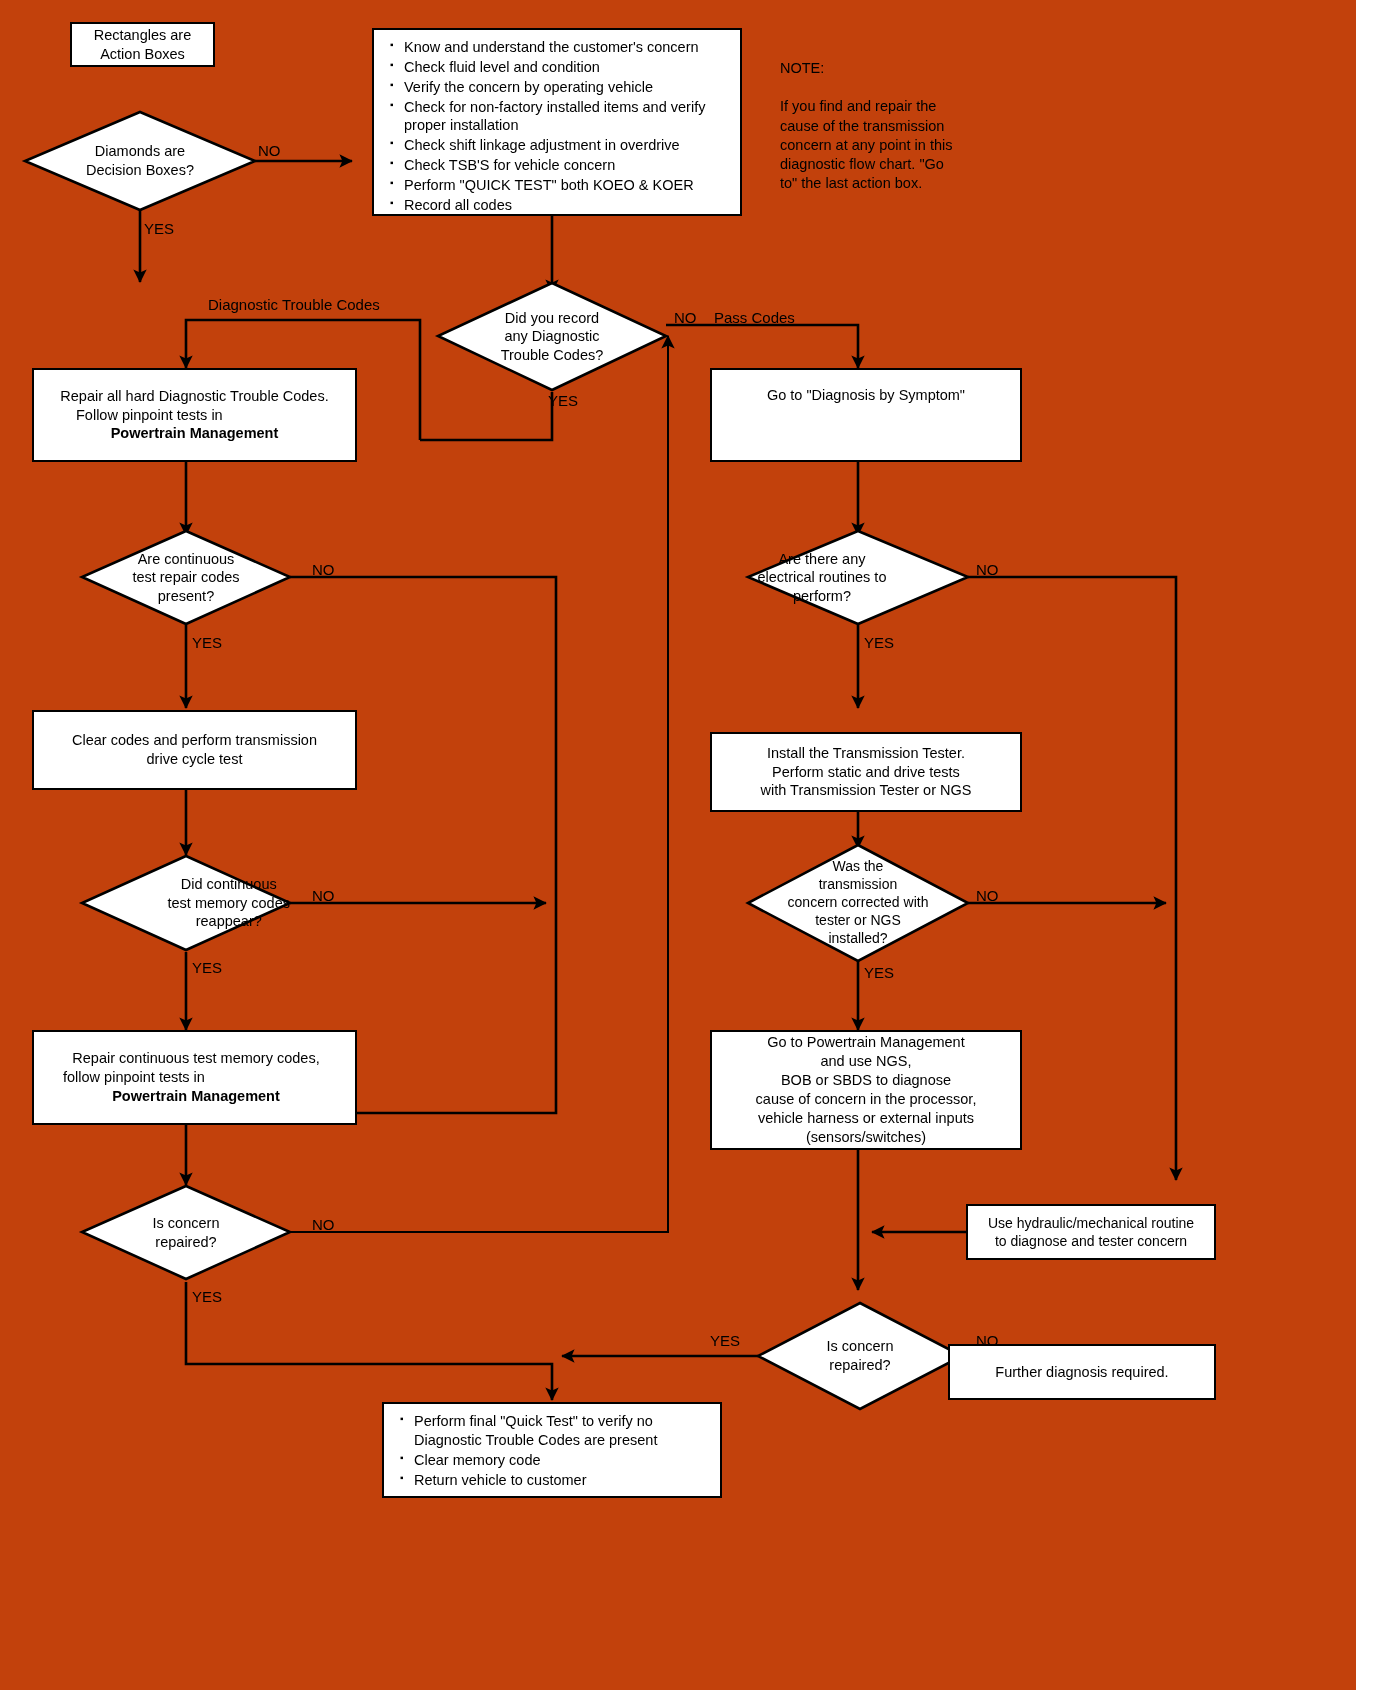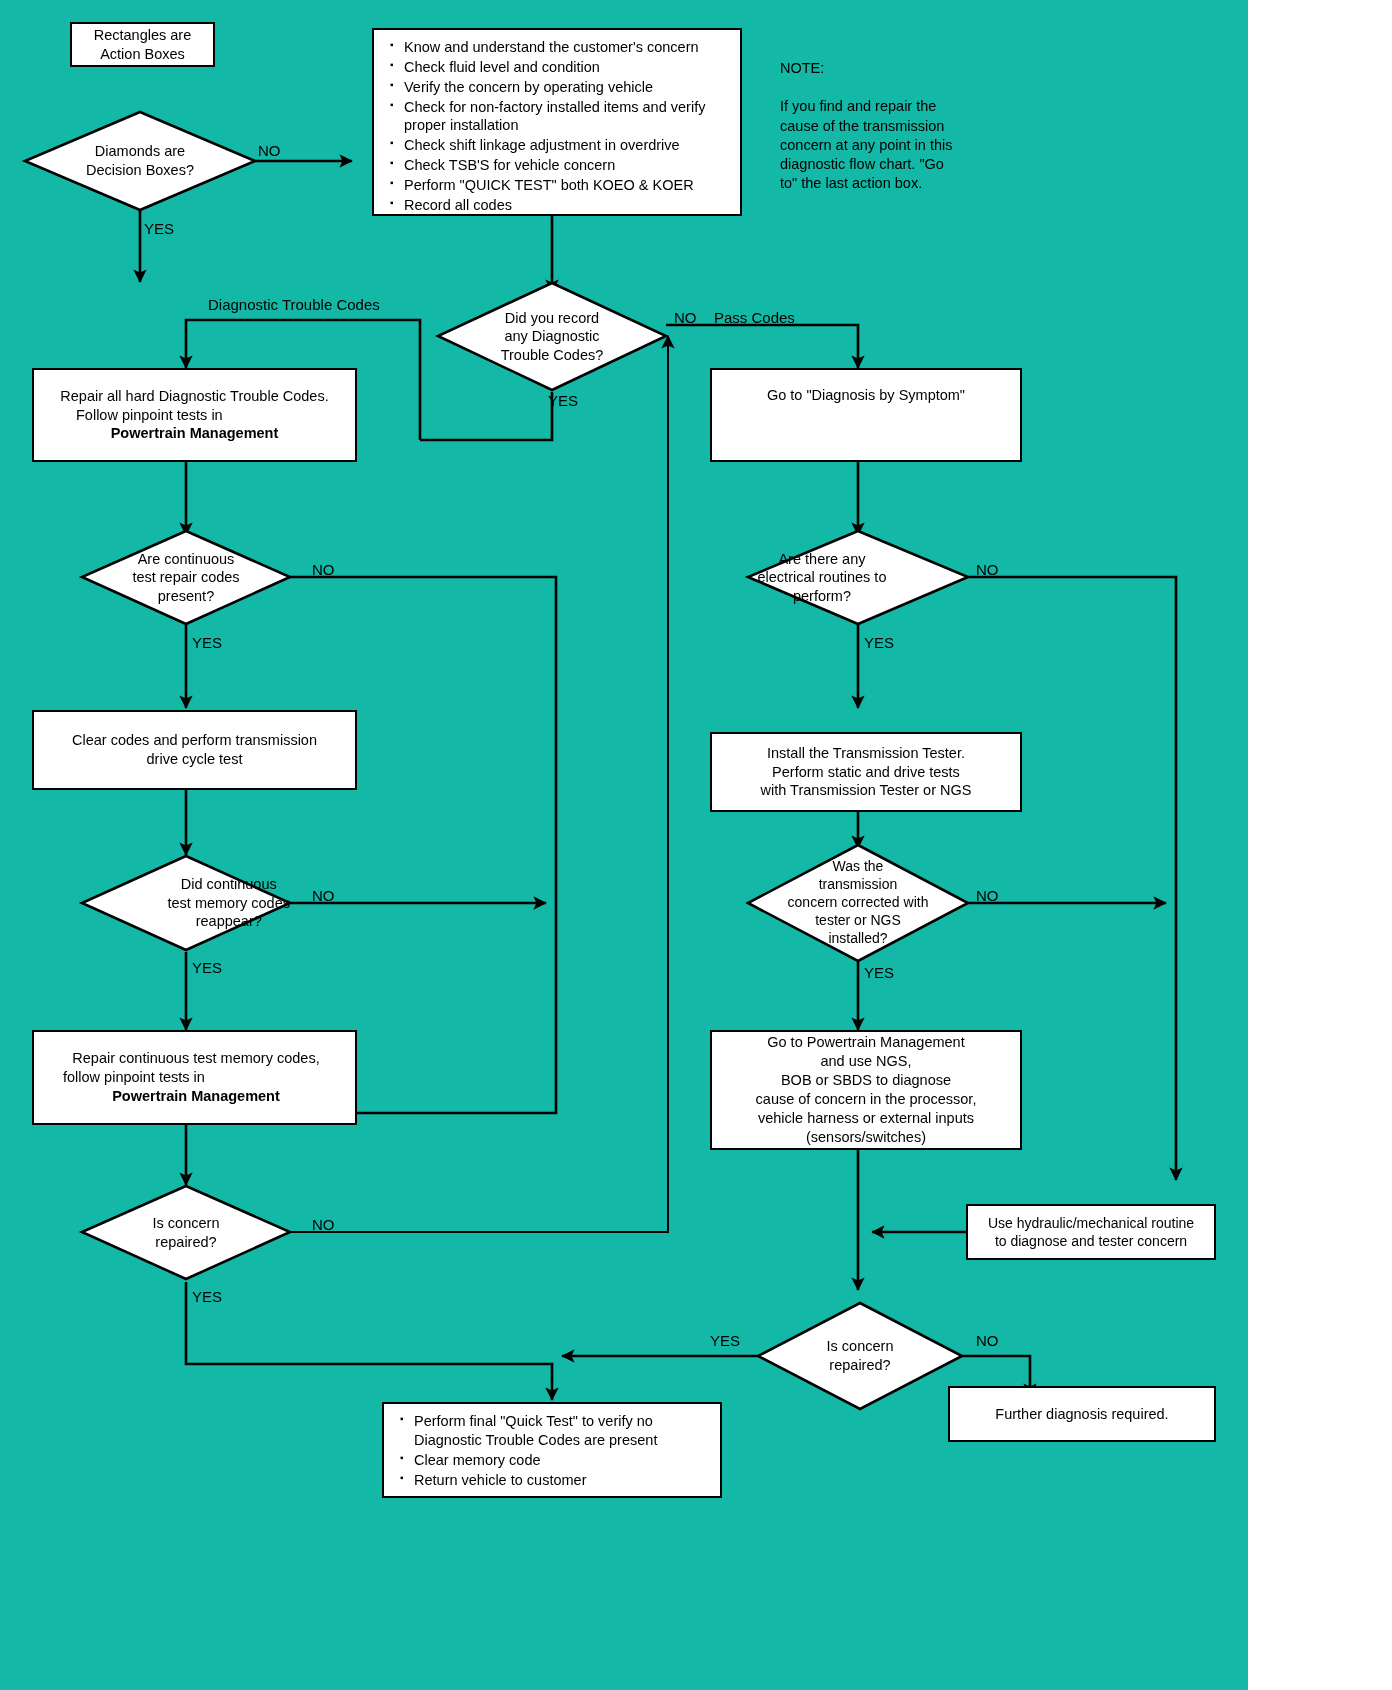--- a/index.html
+++ b/index.html
@@ -1,17 +1,17 @@
 <!DOCTYPE html>
 <html><head>
 <meta charset="utf-8">
 <style>
   html,body{margin:0;padding:0;background:#ffffff;}
   body{width:1392px;height:1690px;font-family:"Liberation Sans",sans-serif;}
-  #stage{position:relative;width:1248px;height:1690px;overflow:hidden;background:#14b8a6;}
+  #stage{position:relative;width:1356px;height:1690px;overflow:hidden;background:#c2410c;}
   svg#wires{position:absolute;left:0;top:0;width:1392px;height:1690px;}
   .node{position:absolute;box-sizing:border-box;}
   .box{border:2px solid #000;background:#fff;display:flex;align-items:center;justify-content:center;
        text-align:center;font-size:14.5px;line-height:1.30;color:#000;padding:4px 8px;}
   .box.bullets{display:block;text-align:left;padding:8px 10px 8px 14px;}
   .box ul{margin:0;padding:0 0 0 16px;list-style:none;}
   .box ul li{position:relative;margin:0 0 1px 0;line-height:1.30;}
   .box ul li:before{content:"\25AA";position:absolute;left:-14px;top:0px;font-size:10px;}
   .diamond-label{position:absolute;left:0;top:0;width:100%;height:100%;
        display:flex;align-items:center;justify-content:center;text-align:center;
@@ -229,21 +229,21 @@
   <span class="edge-label" style="left:312px;top:1216px;">NO</span>
   <span class="edge-label" style="left:192px;top:1288px;">YES</span>
 
   <div class="diamond-label" style="left:758px;top:1303px;width:204px;height:106px;">
     <span style="white-space:pre-line;">Is concern
 repaired?</span>
   </div>
   <span class="edge-label" style="left:710px;top:1332px;">YES</span>
   <span class="edge-label" style="left:976px;top:1332px;">NO</span>
 
-  <div class="node box" style="left:948px;top:1386px;width:268px;height:56px;justify-content:center;">
+  <div class="node box" style="left:948px;top:1344px;width:268px;height:56px;justify-content:center;">
     <span>Further diagnosis required.</span>
   </div>
 
   <div class="node box bullets" style="left:382px;top:1402px;width:340px;height:96px;">
     <ul>
       <li>Perform final "Quick Test" to verify no Diagnostic Trouble Codes are present</li>
       <li>Clear memory code</li>
       <li>Return vehicle to customer</li>
     </ul>
   </div>

